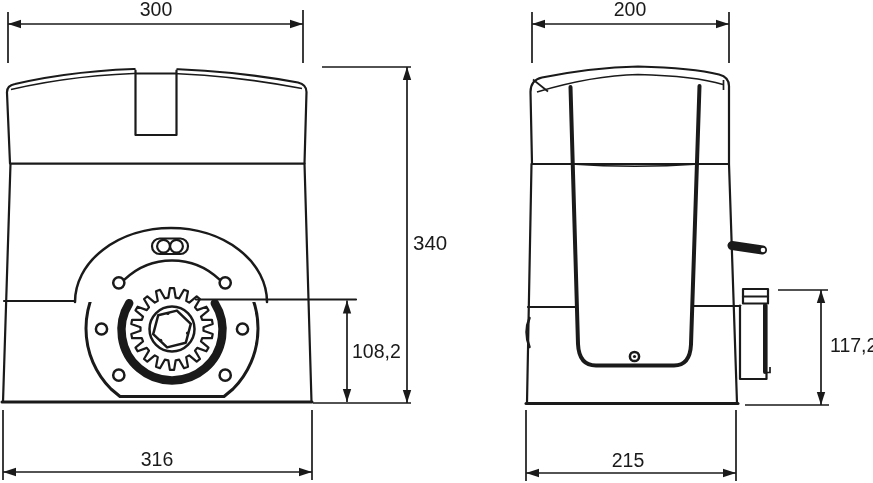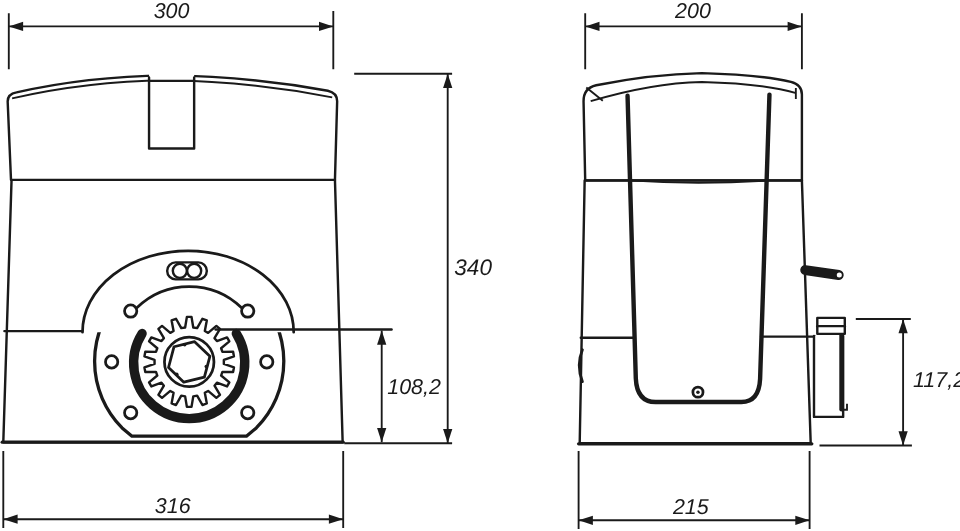--- a/index.html
+++ b/index.html
@@ -1,17 +1,17 @@
 <!DOCTYPE html>
 <html style="--ink: #1a1a1a; --paper: #ffffff;"><head>
 <meta charset="utf-8">
 <style>
   :root { --ink:#1a1a1a; --paper:#ffffff; }
   html,body { margin:0; padding:0; background:var(--paper); }
-  .stage { width:873px; height:483px; position:relative; background:var(--paper); overflow:hidden;font-style:italic; }
+  .stage { width:873px; height:483px; position:relative; background:var(--paper); overflow:hidden; }
   svg { display:block; }
   .ln   { stroke:var(--ink); fill:none; stroke-width:2.2; stroke-linejoin:round; stroke-linecap:round; }
   .ln.w { fill:var(--paper); }
   .med  { stroke-width:2.5; }
   .thick{ stroke-width:3; }
   .panel{ stroke-width:4; }
   .cslot{ stroke-width:8.5; }
   .dim  { stroke:var(--ink); stroke-width:1.7; fill:none; }
   .arr  { fill:var(--ink); stroke:none; }
   .dimtxt { font-family:"Liberation Sans", sans-serif; font-size:19.5px; fill:var(--ink); }

